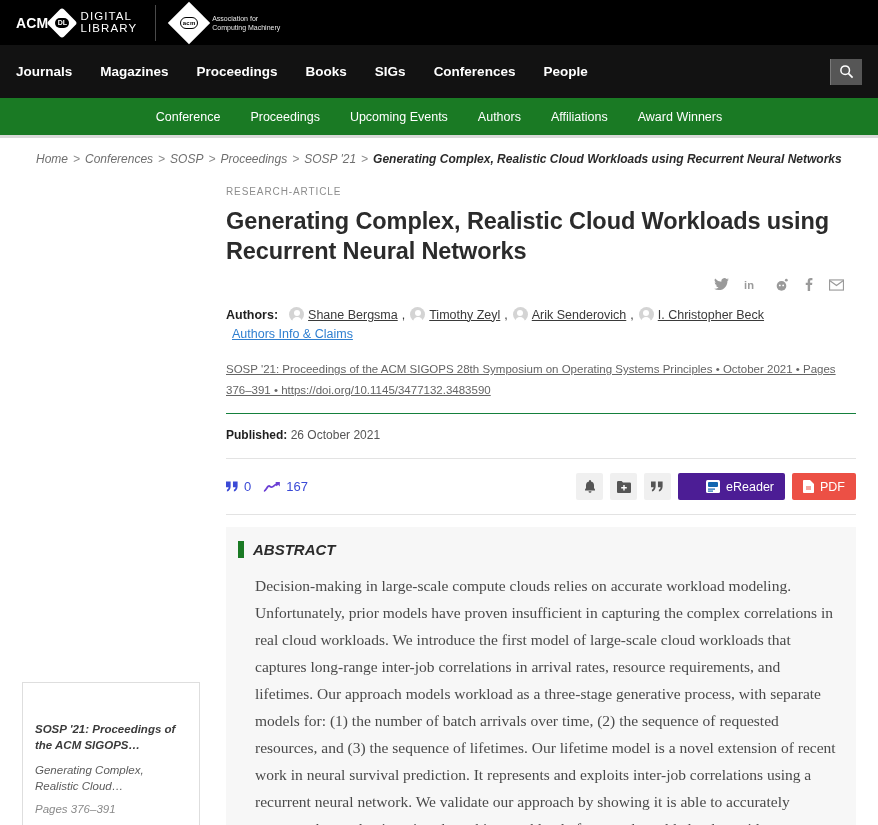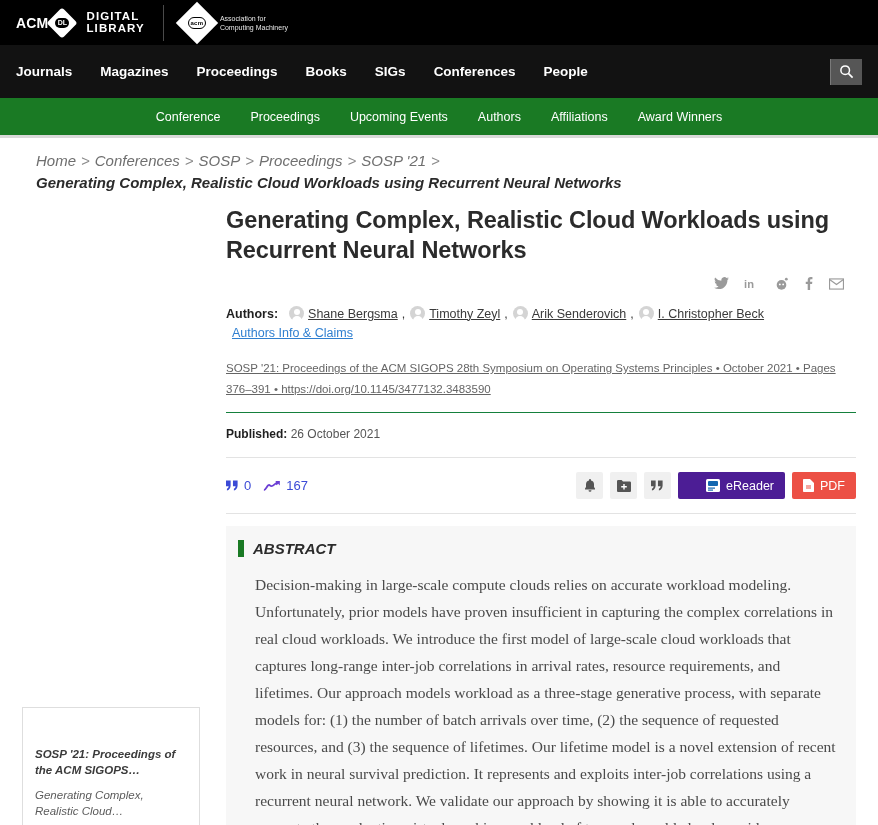--- a/index.html
+++ b/index.html
@@ -36,23 +36,23 @@
   .dl-diamond .inner {
     position: absolute; left: 4px; top: 6px;
     width: 14px; height: 10px;
     background: #000; color: #fff;
     font-size: 7px; font-weight: bold;
     display: flex; align-items: center; justify-content: center;
     border-radius: 5px; z-index: 2;
   }
   .dl-words {
     display: flex; flex-direction: column;
-    color: #ffffff; font-size: 11.5px; font-weight: bold;
+    color: #ffffff; font-size: 11.5px; font-weight: normal;
     line-height: 11.5px; letter-spacing: 1.1px;
-    margin-left: 10px;
+    margin-left: 4px;
   }
   .logo-divider {
     width: 1px; height: 36px; background: #4a4a4a; margin: 0 18px;
   }
   .acm-org { display: flex; align-items: center; gap: 8px; }
   .acm-diamond {
     width: 30px; height: 30px; position: relative;
   }
   .acm-diamond .d-outer {
     position: absolute; inset: 0; background: #ffffff;
@@ -112,21 +112,21 @@
   }
   .greenbar-item {
     color: #ffffff; font-size: 12.5px; text-decoration: none;
     cursor: pointer; white-space: nowrap;
   }
   .greenbar-sep { height: 3px; background: #d9d9d9; }
 
   
   .breadcrumb {
     padding: 14px 0 14px 36px;
-    font-size: 15px; color: #6f6f6f;
+    font-size: 12px; color: #6f6f6f;
     font-style: italic;
     display: flex; flex-wrap: wrap; align-items: center; gap: 5px;
   }
   .crumb { color: #6f6f6f; text-decoration: none; cursor: pointer; }
   .crumb.current { color: #2b2b2b; font-weight: bold; cursor: default; }
   .crumb-sep { color: #8a8a8a; }
 
   
   .page { display: flex; padding: 0 22px 0 22px; }
   .left-col { width: 178px; flex: none; }
@@ -354,20 +354,21 @@
         
         
         
       </div>
 
     </div>
   </div>
 
   <div class="right-col">
 
+    <div class="kicker">RESEARCH-ARTICLE</div>
     <h1 class="article-title">Generating Complex, Realistic Cloud Workloads using Recurrent Neural Networks</h1>
 
     <div class="share-row">
       <span class="share-icon">
         <svg width="15" height="13" viewBox="0 0 16 14">
             <path fill="#9a9a9a" d="M16 1.66a6.3 6.3 0 0 1-1.88.52A3.3 3.3 0 0 0 15.56.36a6.6 6.6 0 0 1-2.08.8A3.28 3.28 0 0 0 7.9 4.15 9.3 9.3 0 0 1 1.11.6a3.28 3.28 0 0 0 1.02 4.38 3.2 3.2 0 0 1-1.49-.41v.04a3.28 3.28 0 0 0 2.63 3.22 3.3 3.3 0 0 1-1.48.06 3.29 3.29 0 0 0 3.07 2.28A6.6 6.6 0 0 1 0 11.54a9.3 9.3 0 0 0 5.03 1.48c6.04 0 9.34-5 9.34-9.34l-.01-.43A6.6 6.6 0 0 0 16 1.66z"></path>
           </svg>
       </span>
       <span class="share-icon">
         <svg width="15" height="13" viewBox="0 0 16 14">

